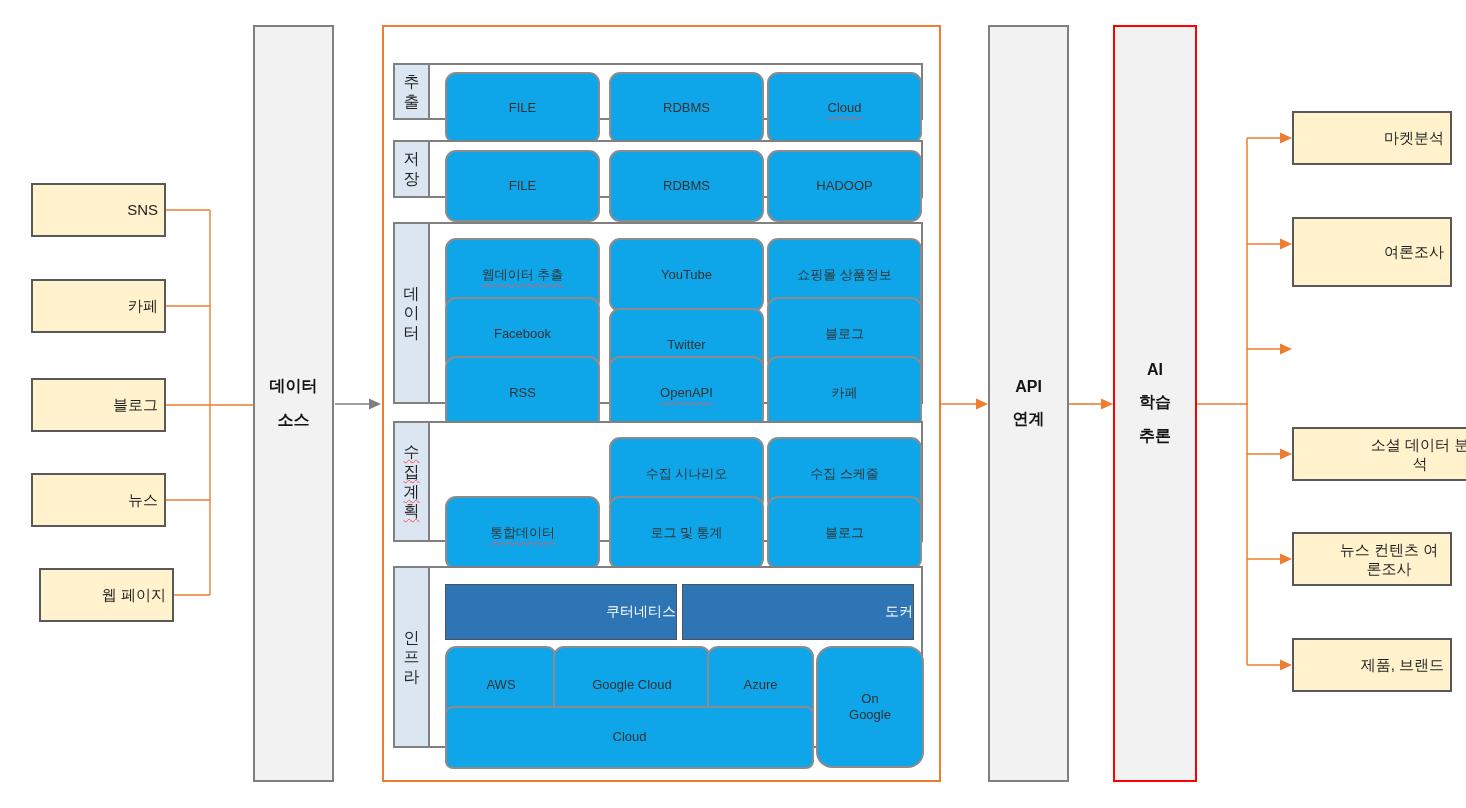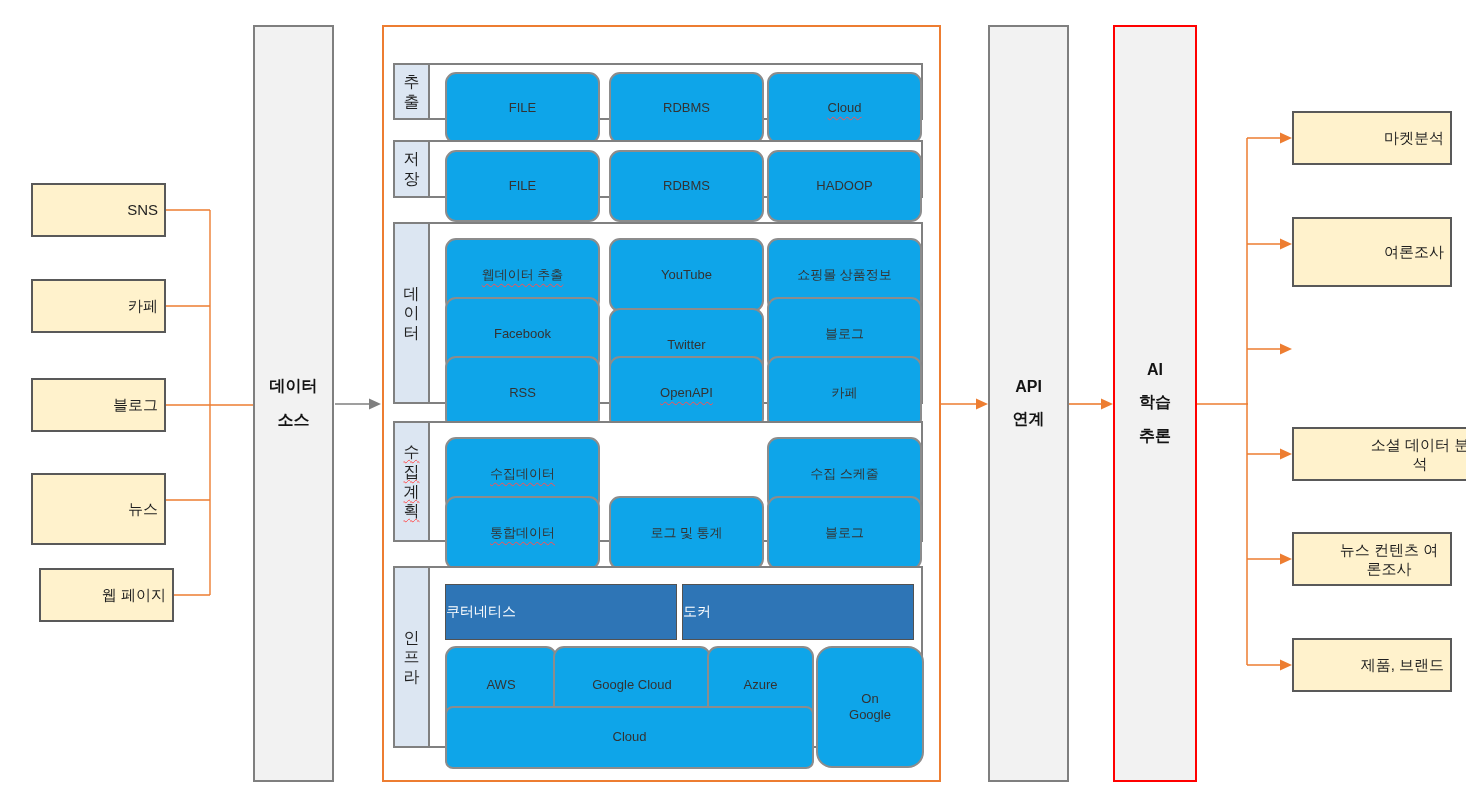--- a/index.html
+++ b/index.html
@@ -17,21 +17,21 @@
   .redborder{border:2.5px solid #FF0000;}
   .frame{border:2.5px solid #ED7D31;background:#fff;}
   .row{background:#fff;border:2px solid #808080;}
   .rowlabel{position:absolute;left:0;top:0;bottom:0;width:33px;background:#DCE6F2;border-right:2px solid #808080;
             display:flex;flex-direction:column;align-items:center;justify-content:center;
             font-size:16px;color:#1f1f1f;line-height:1.22;}
   .rowlabel span{display:block;}
   .item{position:absolute;background:#0ea5e9;border:2px solid #8C8C8C;border-radius:11px;display:flex;
         align-items:center;justify-content:center;font-size:13px;color:#333;text-align:center;line-height:1.25;padding:14px 4px;}
   .blue{position:absolute;background:#2E75B6;border:1.5px solid #525252;color:#fff;display:flex;
-        align-items:center;justify-content:flex-start;font-size:14px;}
+        align-items:center;justify-content:flex-end;font-size:14px;}
   .sq{text-decoration:underline wavy #FF5050 1px;text-underline-offset:4px;}
   .rowlabel .sq{text-underline-offset:2px;}
 </style>
 </head>
 <body>
 
 <div class="canvas">
 
   <svg class="wires" viewBox="0 0 1466 808">
     <g stroke="#ED7D31" stroke-width="1.4" fill="none">
@@ -76,21 +76,21 @@
 
   <div class="abs ybox" style="left:31px;top:183px;width:135px;height:54px">
       <span>SNS</span>
     </div>
   <div class="abs ybox" style="left:31px;top:279px;width:135px;height:54px">
       <span>카페</span>
     </div>
   <div class="abs ybox" style="left:31px;top:378px;width:135px;height:54px">
       <span>블로그</span>
     </div>
-  <div class="abs ybox" style="left:31px;top:473px;width:135px;height:72px">
+  <div class="abs ybox" style="left:31px;top:473px;width:135px;height:54px">
       <span>뉴스</span>
     </div>
   <div class="abs ybox" style="left:39px;top:568px;width:135px;height:54px">
       <span>웹 페이지</span>
     </div>
 
   <div class="abs col semibold" style="left:253px;top:25px;width:81px;height:757px">
     <span class="ln">데이터</span>
     <span class="ln">소스</span>
   </div>
@@ -164,22 +164,22 @@
       </div>
   </div>
 
   <div class="abs row" style="left:393px;top:421px;width:530px;height:121px">
     <div class="rowlabel">
         <span class="sq">수</span>
         <span class="sq">집</span>
         <span class="sq">계</span>
         <span class="sq">획</span>
       </div>
-    <div class="item" style="left:50px;top:14px;width:143px;height:42px">
-        <span class="sq">수집데이터</span>
+    <div class="item" style="left:214px;top:14px;width:143px;height:42px">
+        <span>수집 시나리오</span>
       </div>
     <div class="item" style="left:50px;top:73px;width:143px;height:42px">
         <span class="sq">통합데이터</span>
       </div>
     <div class="item" style="left:372px;top:14px;width:143px;height:42px">
         <span>수집 스케줄</span>
       </div>
     <div class="item" style="left:214px;top:73px;width:143px;height:42px">
         <span>로그 및 통계</span>
       </div>

